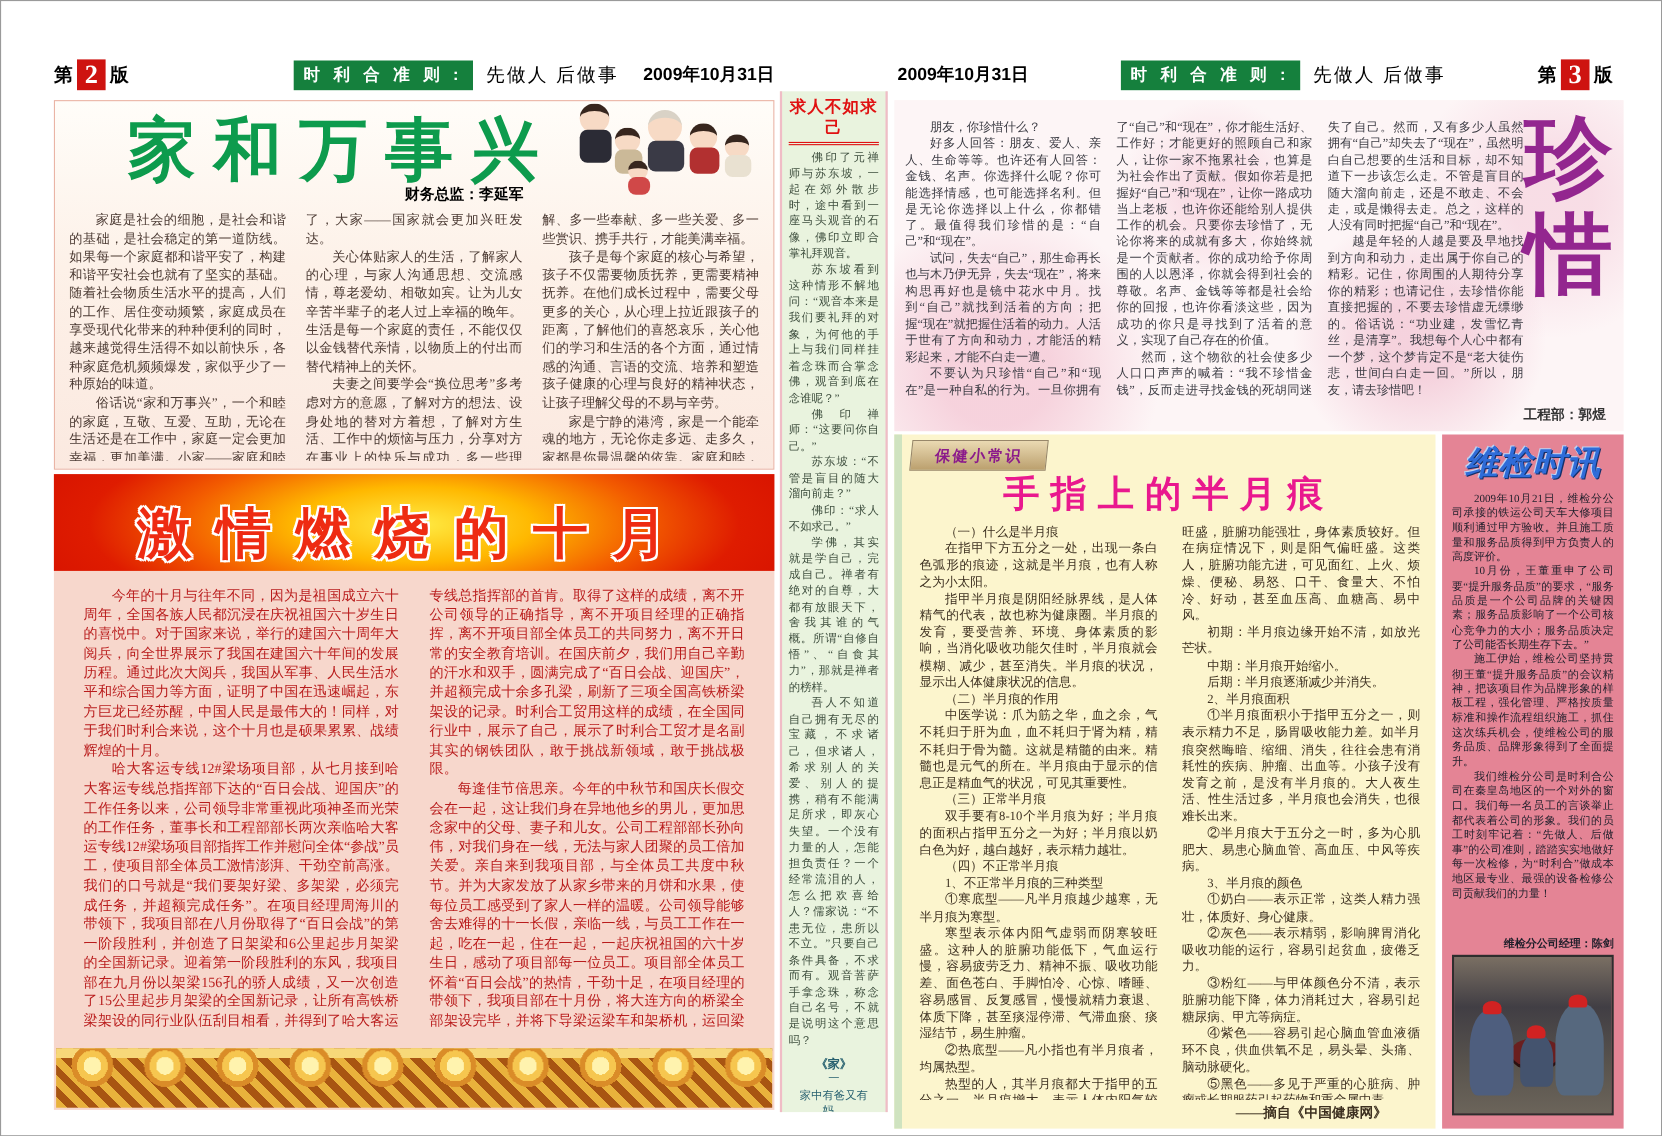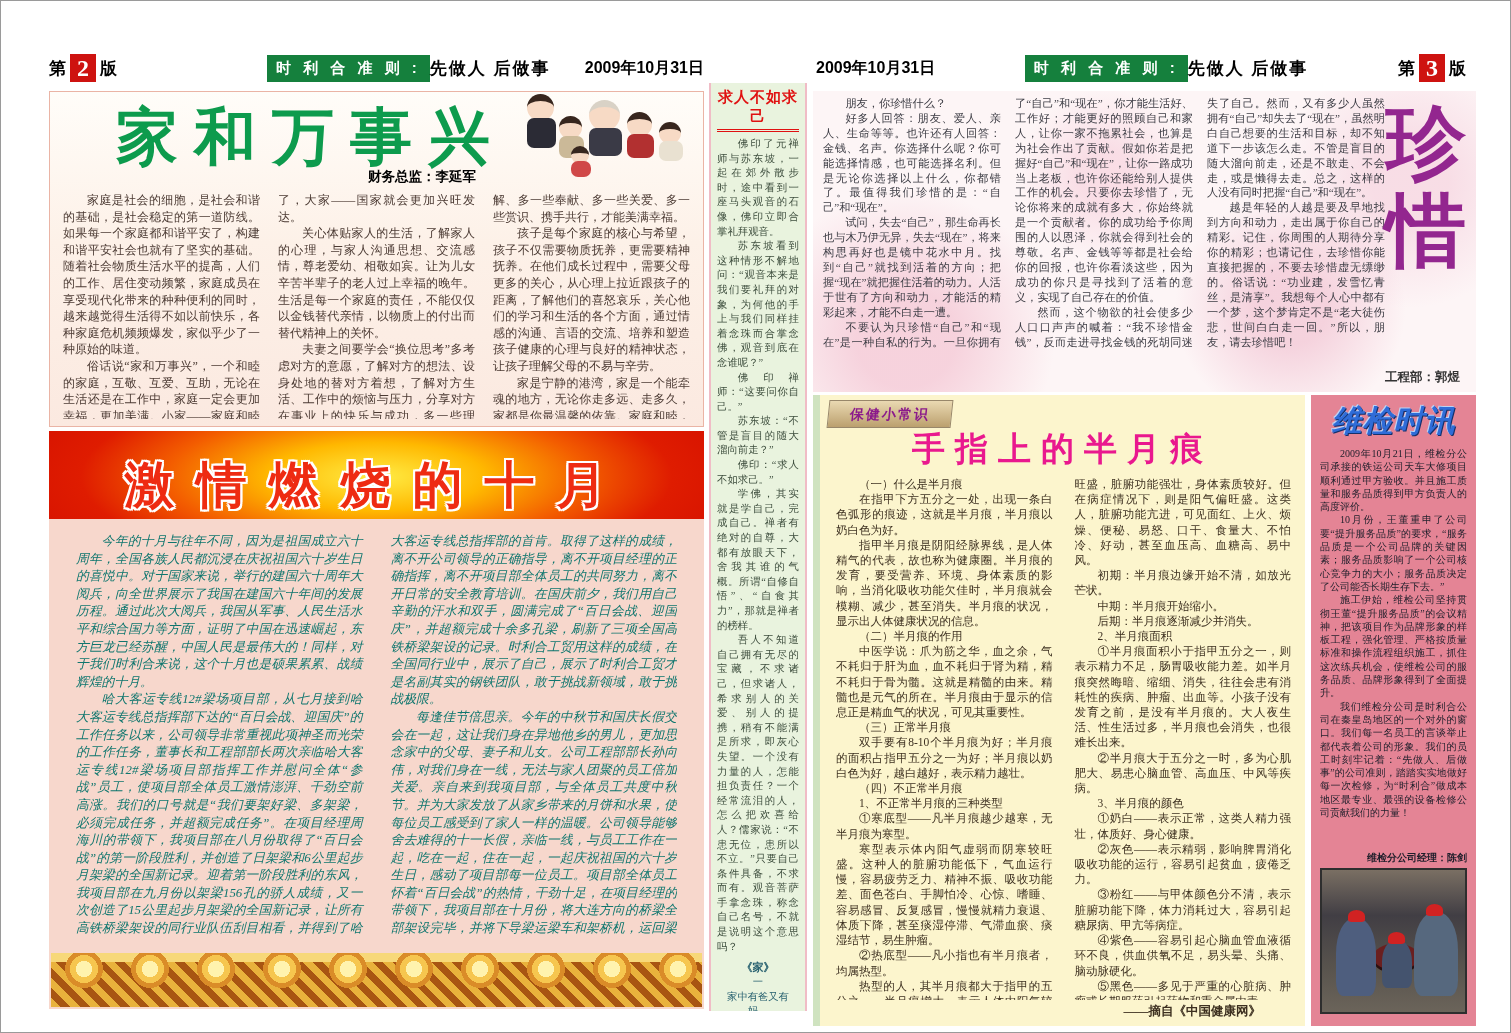--- a/index.html
+++ b/index.html
@@ -9,21 +9,21 @@
 
   
   .hdr{position:absolute;height:34px;display:flex;align-items:center;}
   .p2-hdr{left:48px;top:50px;width:655px;}
   .p3-hdr{left:815px;top:50px;width:650px;}
   .page-word{font-weight:bold;font-size:17px;font-family:"Liberation Sans",sans-serif;}
   .page-num{background:#ce1310;color:#fff;font-weight:bold;font-size:24px;line-height:28px;
             padding:0 7px;margin:0 4px;font-family:"Liberation Serif",serif;}
   .red-tag{background:#15803d;color:#fff;font-weight:bold;padding:4px 9px;font-size:15px;
            letter-spacing:4px;font-family:"Liberation Sans",sans-serif;white-space:nowrap;}
-  .slogan-text{font-weight:bold;font-size:17px;margin-left:0;letter-spacing:2px;
+  .slogan-text{font-weight:normal;font-size:17px;margin-left:12px;letter-spacing:2px;
                font-family:"Liberation Sans",sans-serif;white-space:nowrap;}
   .date-text{font-weight:bold;font-size:16px;font-family:"Liberation Sans",sans-serif;white-space:nowrap;}
   .p2-hdr .slogan-group{margin-left:150px;display:flex;align-items:center;}
   .p2-hdr .date-text{margin-left:auto;}
   .p3-hdr .slogan-group{margin:0 auto;display:flex;align-items:center;}
 
   
   .p2-top{position:absolute;left:48px;top:90px;width:655px;height:336px;box-sizing:border-box;
           background:linear-gradient(180deg,#fffdf9 0%,#fdf1e8 45%,#fbe9e0 100%);
           border:1px solid #eab4a5;}
@@ -42,21 +42,21 @@
   
   .p2-lower{position:absolute;left:48px;top:430px;width:655px;height:578px;background:#f7d7cc;}
   .banner{position:absolute;top:0;left:0;right:0;height:88px;
           background:radial-gradient(ellipse 55% 130% at 50% 52%,#ffec45 0%,#ffb800 30%,#f35d00 58%,#df1c00 82%,#d81400 100%);
           display:flex;align-items:flex-end;justify-content:center;}
   .banner-title{font-size:50px;font-weight:bold;color:#ee2b12;letter-spacing:22px;
                 font-family:"DejaVu Serif",serif;
                 text-shadow:2px 0 0 #fff,-2px 0 0 #fff,0 2px 0 #fff,0 -2px 0 #fff,
                             2px 2px 0 #fff,-2px -2px 0 #fff,2px -2px 0 #fff,-2px 2px 0 #fff;}
   .oct-text{position:absolute;top:102px;left:27px;right:27px;height:420px;column-count:2;
-            column-gap:28px;font-size:12.8px;line-height:17.6px;color:#0f766e;overflow:hidden;font-style:italic;}
+            column-gap:28px;font-size:12.8px;line-height:17.6px;color:#b91c1c;overflow:hidden;}
   .gold-border{position:absolute;left:2px;right:2px;bottom:2px;height:54px;
     background:
       radial-gradient(circle at 33px 16px,#fff3ae 0 8px,#f6c64f 8px 14px,#da8c28 14px 19px,rgba(0,0,0,0) 19px),
       linear-gradient(180deg,#f7d879 0 9px,rgba(0,0,0,0) 9px),
       repeating-linear-gradient(45deg,#e9b23c 0 7px,#a85512 7px 14px);
     background-repeat:repeat-x,no-repeat,repeat;background-size:66px 100%,auto,auto;}
 
   
   .mid-col{position:absolute;left:708px;top:82px;width:98px;height:928px;box-sizing:border-box;
            background:#e9f3de;border-left:2px solid #f0bcc6;border-right:2px solid #f0bcc6;
@@ -69,21 +69,21 @@
   .poem-line{text-align:center;font-size:10.3px;line-height:14.4px;color:#27606f;margin:0;}
 
   
   .p3-cherish{position:absolute;left:812px;top:90px;width:663px;height:301px;
     background:
       radial-gradient(circle at 14% 82%,rgba(238,168,190,.45) 0 8%,rgba(0,0,0,0) 24%),
       radial-gradient(circle at 44% 28%,rgba(246,202,216,.55) 0 6%,rgba(0,0,0,0) 20%),
       radial-gradient(circle at 72% 72%,rgba(233,158,184,.4) 0 7%,rgba(0,0,0,0) 22%),
       radial-gradient(circle at 90% 30%,rgba(240,185,205,.4) 0 6%,rgba(0,0,0,0) 20%),
       #fdf5f6;}
-  .cherish-text{position:absolute;left:10px;top:5px;width:562px;height:288px;column-count:3;
+  .cherish-text{position:absolute;left:10px;top:18px;width:562px;height:288px;column-count:3;
                 column-gap:14px;font-size:11.2px;line-height:14.9px;color:#3c3c44;overflow:hidden;}
   .cherish-title{position:absolute;right:6px;top:8px;width:88px;text-align:center;
                  font-family:"DejaVu Sans",sans-serif;font-weight:bold;color:#93268f;
                  font-size:80px;line-height:88px;}
   .cherish-sign{position:absolute;right:16px;bottom:6px;font-weight:bold;font-size:12.5px;color:#333;}
 
   
   .p3-health{position:absolute;left:812px;top:394px;width:492px;height:631px;box-sizing:border-box;
              background:#fcf5cd;border-left:7px solid #cfe3c0;}
   .health-badge{position:absolute;left:8px;top:5px;width:122px;height:26px;line-height:26px;
@@ -236,21 +236,21 @@
     </div>
     <div class="cherish-sign">工程部：郭煜</div>
   </div>
 
   <div class="p3-health">
     <div class="health-badge">保健小常识</div>
     <div class="health-title">手指上的半月痕</div>
     <div class="health-text">
       <div>
           <p class="para">（一）什么是半月痕</p>
-          <p class="para">在指甲下方五分之一处，出现一条白色弧形的痕迹，这就是半月痕，半月痕以奶白色为好。</p>
+          <p class="para">在指甲下方五分之一处，出现一条白色弧形的痕迹，这就是半月痕，也有人称之为小太阳。</p>
           <p class="para">指甲半月痕是阴阳经脉界线，是人体精气的代表，故也称为健康圈。半月痕的发育，要受营养、环境、身体素质的影响，当消化吸收功能欠佳时，半月痕就会模糊、减少，甚至消失。半月痕的状况，显示出人体健康状况的信息。</p>
           <p class="para">（二）半月痕的作用</p>
           <p class="para">中医学说：爪为筋之华，血之余，气不耗归于肝为血，血不耗归于肾为精，精不耗归于骨为髓。这就是精髓的由来。精髓也是元气的所在。半月痕由于显示的信息正是精血气的状况，可见其重要性。</p>
           <p class="para">（三）正常半月痕</p>
           <p class="para">双手要有8-10个半月痕为好；半月痕的面积占指甲五分之一为好；半月痕以奶白色为好，越白越好，表示精力越壮。</p>
           <p class="para">（四）不正常半月痕</p>
           <p class="para">1、不正常半月痕的三种类型</p>
           <p class="para">①寒底型——凡半月痕越少越寒，无半月痕为寒型。</p>
           <p class="para">寒型表示体内阳气虚弱而阴寒较旺盛。这种人的脏腑功能低下，气血运行慢，容易疲劳乏力、精神不振、吸收功能差、面色苍白、手脚怕冷、心惊、嗜睡、容易感冒、反复感冒，慢慢就精力衰退、体质下降，甚至痰湿停滞、气滞血瘀、痰湿结节，易生肿瘤。</p>
           <p class="para">②热底型——凡小指也有半月痕者，均属热型。</p>

